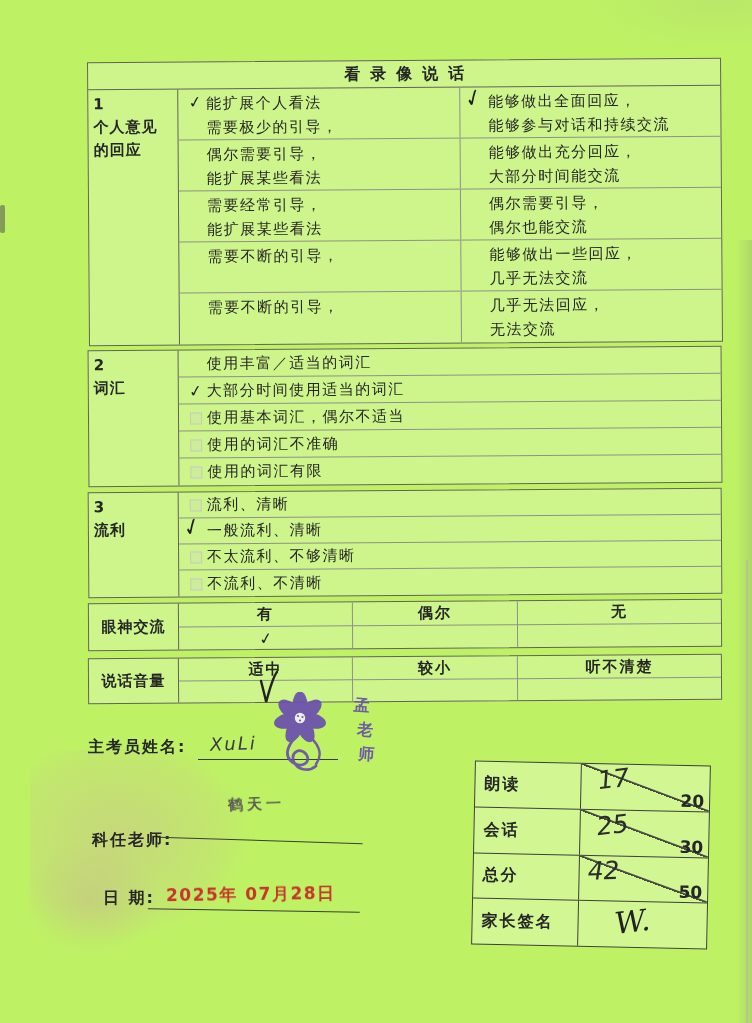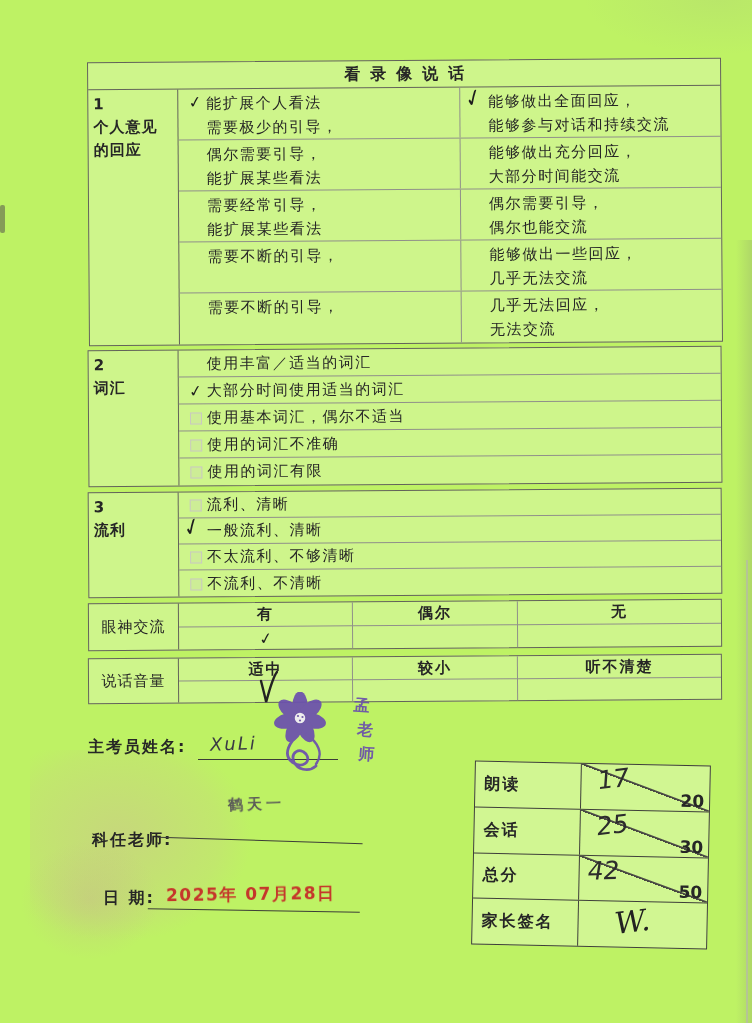--- a/index.html
+++ b/index.html
@@ -38,21 +38,21 @@
   .opt-rows { flex:1; display:flex; flex-direction:column; }
   .opt-row { display:flex; align-items:center; height:27px; border-bottom:1px solid #90908a; box-sizing:border-box; padding-left:6px; }
   #sec3 .opt-row { height:26px; }
   .opt-row:last-child { border-bottom:none; }
   .opt-text { font-size:15px; letter-spacing:1.5px; white-space:nowrap; }
 
   
   #eye { top:601px; height:48px; } #vol { top:656px; height:46px; }
   .grid-body { display:flex; height:100%; }
   .gcat { width:90px; flex:0 0 90px; border-right:1.2px solid #63635a; display:flex; align-items:center; justify-content:center;
-          font-weight:400; font-size:15px; letter-spacing:1px; box-sizing:border-box;text-align:center; }
+          font-weight:700; font-size:15px; letter-spacing:1px; box-sizing:border-box;text-align:center; }
   .gcol { display:flex; flex-direction:column; box-sizing:border-box; }
   .gcol.c1 { width:174px; flex:0 0 174px; border-right:1px solid #90908a; }
   .gcol.c2 { width:165px; flex:0 0 165px; border-right:1px solid #90908a; }
   .gcol.c3 { flex:1; }
   .sub-top { height:24px; border-bottom:1px solid #90908a; display:flex; align-items:center; justify-content:center;
              font-weight:700; font-size:15px; letter-spacing:2px; box-sizing:border-box; }
   #vol .sub-top { height:23px; }
   .sub-bot { flex:1; display:flex; align-items:center; justify-content:center; }
   .vol-check { position:absolute; left:168px; top:11px; z-index:3; }
 

